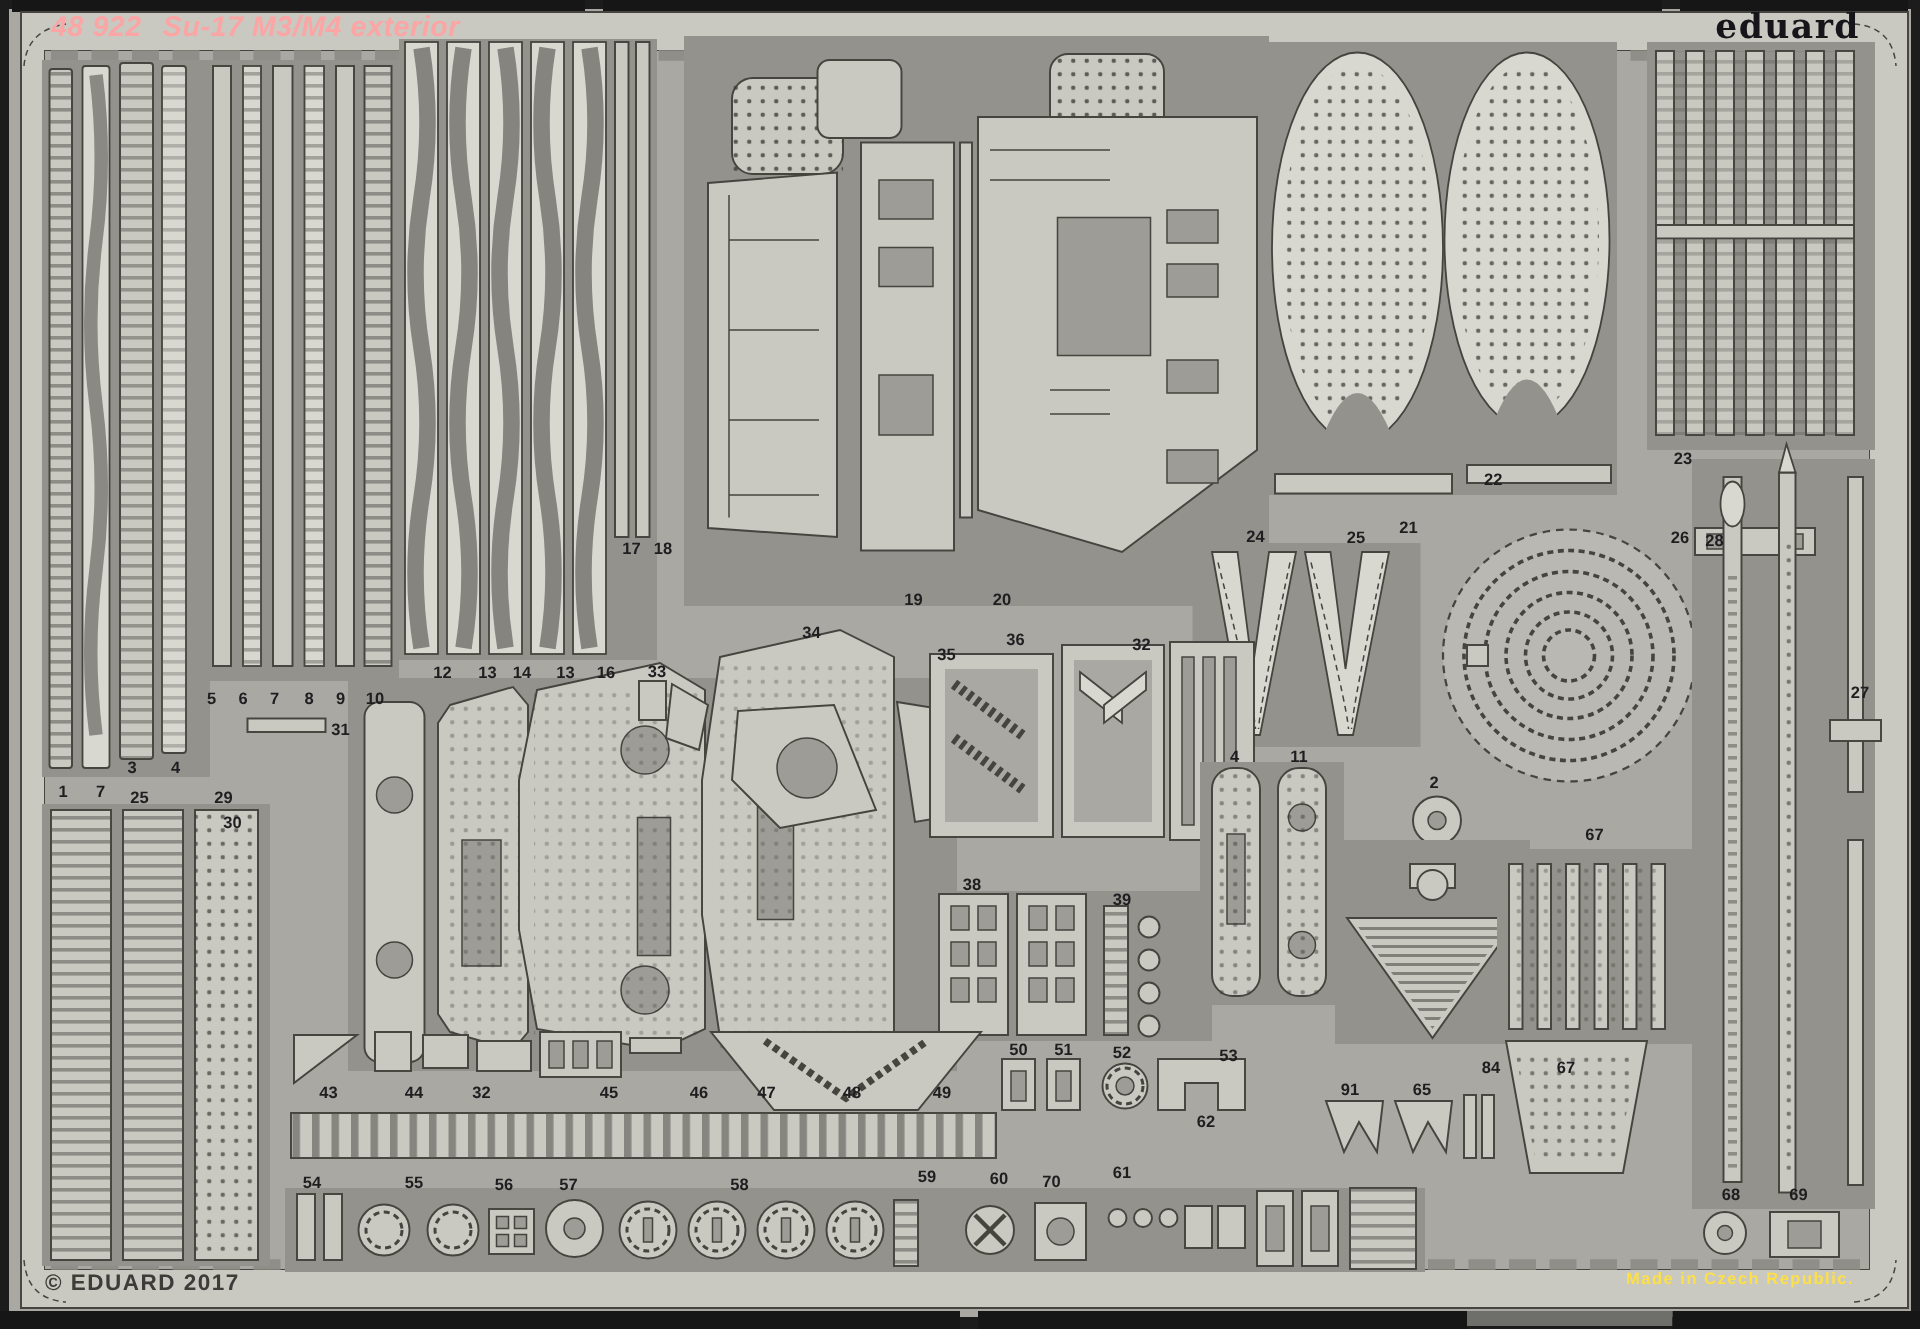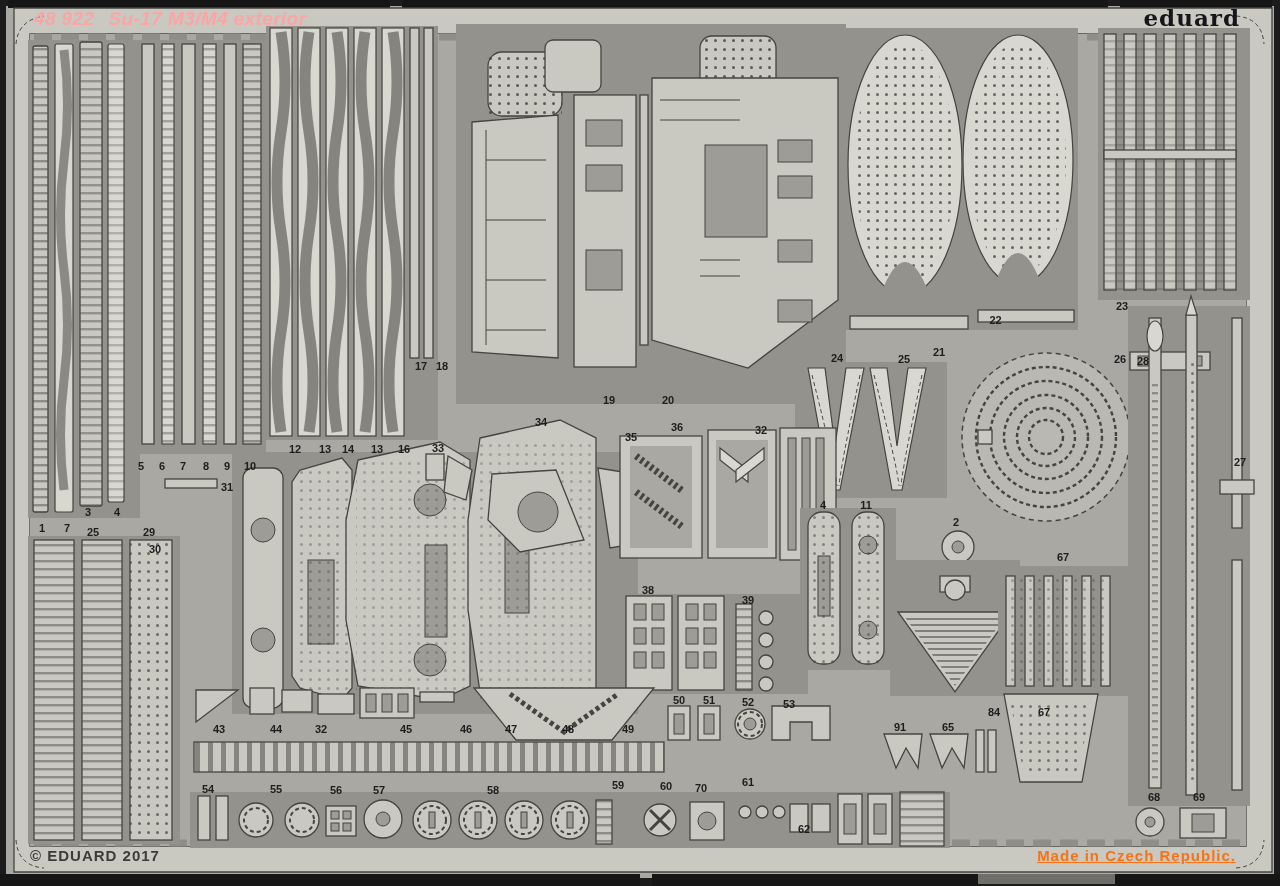--- a/index.html
+++ b/index.html
@@ -17,21 +17,21 @@
   .dash{stroke:#45443f;fill:none;stroke-dasharray:4 3;}
 
   
   .txt{position:absolute;white-space:nowrap;}
   .title{left:34px;top:8px;font-size:19px;font-weight:bold;font-style:italic;
          color:#fca5a5;letter-spacing:.4px;}
   .title .code{margin-right:14px;}
   .brand{right:40px;top:4px;font-family:"DejaVu Serif",serif;font-weight:bold;
          font-size:23px;color:#15151a;letter-spacing:1px;}
   .foot-left{left:30px;top:847px;font-size:15px;font-weight:bold;color:#3c3c39;letter-spacing:1px;}
-  .foot-right{right:44px;top:847px;font-size:15px;font-weight:bold;color:#f97316;letter-spacing:1px;text-decoration:underline;}
+  .foot-right{right:44px;top:847px;font-size:11px;font-weight:bold;color:#fde047;letter-spacing:1px;}
   .labels{position:absolute;left:0;top:0;width:1280px;height:886px;pointer-events:none;}
   .part-label{position:absolute;transform:translate(-50%,-50%);font-size:11px;
               font-weight:bold;color:#1e1e20;}
 </style>
 </head>
 <body>
 
 <div class="stage">
 
 <svg width="1280" height="886" viewBox="0 0 1280 886">
@@ -456,32 +456,32 @@
       <span class="part-label" style="left: 276px; top: 729px;">44</span>
       <span class="part-label" style="left: 321px; top: 729px;">32</span>
       <span class="part-label" style="left: 406px; top: 729px;">45</span>
       <span class="part-label" style="left: 466px; top: 729px;">46</span>
       <span class="part-label" style="left: 511px; top: 729px;">47</span>
       <span class="part-label" style="left: 568px; top: 729px;">48</span>
       <span class="part-label" style="left: 628px; top: 729px;">49</span>
       <span class="part-label" style="left: 679px; top: 700px;">50</span>
       <span class="part-label" style="left: 709px; top: 700px;">51</span>
       <span class="part-label" style="left: 748px; top: 702px;">52</span>
-      <span class="part-label" style="left: 789px; top: 704px;">53</span>
+      <span class="part-label" style="left: 819px; top: 704px;">53</span>
       <span class="part-label" style="left: 900px; top: 727px;">91</span>
       <span class="part-label" style="left: 948px; top: 727px;">65</span>
       <span class="part-label" style="left: 994px; top: 712px;">84</span>
       <span class="part-label" style="left: 1044px; top: 712px;">67</span>
       <span class="part-label" style="left: 208px; top: 789px;">54</span>
       <span class="part-label" style="left: 276px; top: 789px;">55</span>
       <span class="part-label" style="left: 336px; top: 790px;">56</span>
       <span class="part-label" style="left: 379px; top: 790px;">57</span>
       <span class="part-label" style="left: 493px; top: 790px;">58</span>
       <span class="part-label" style="left: 618px; top: 785px;">59</span>
       <span class="part-label" style="left: 666px; top: 786px;">60</span>
       <span class="part-label" style="left: 701px; top: 788px;">70</span>
       <span class="part-label" style="left: 748px; top: 782px;">61</span>
-      <span class="part-label" style="left: 804px; top: 829px;">62</span>
+      <span class="part-label" style="left: 804px; top: 748px;">62</span>
       <span class="part-label" style="left: 1154px; top: 797px;">68</span>
       <span class="part-label" style="left: 1199px; top: 797px;">69</span>
     </div>
 
 </div>
 
 </body></html>

